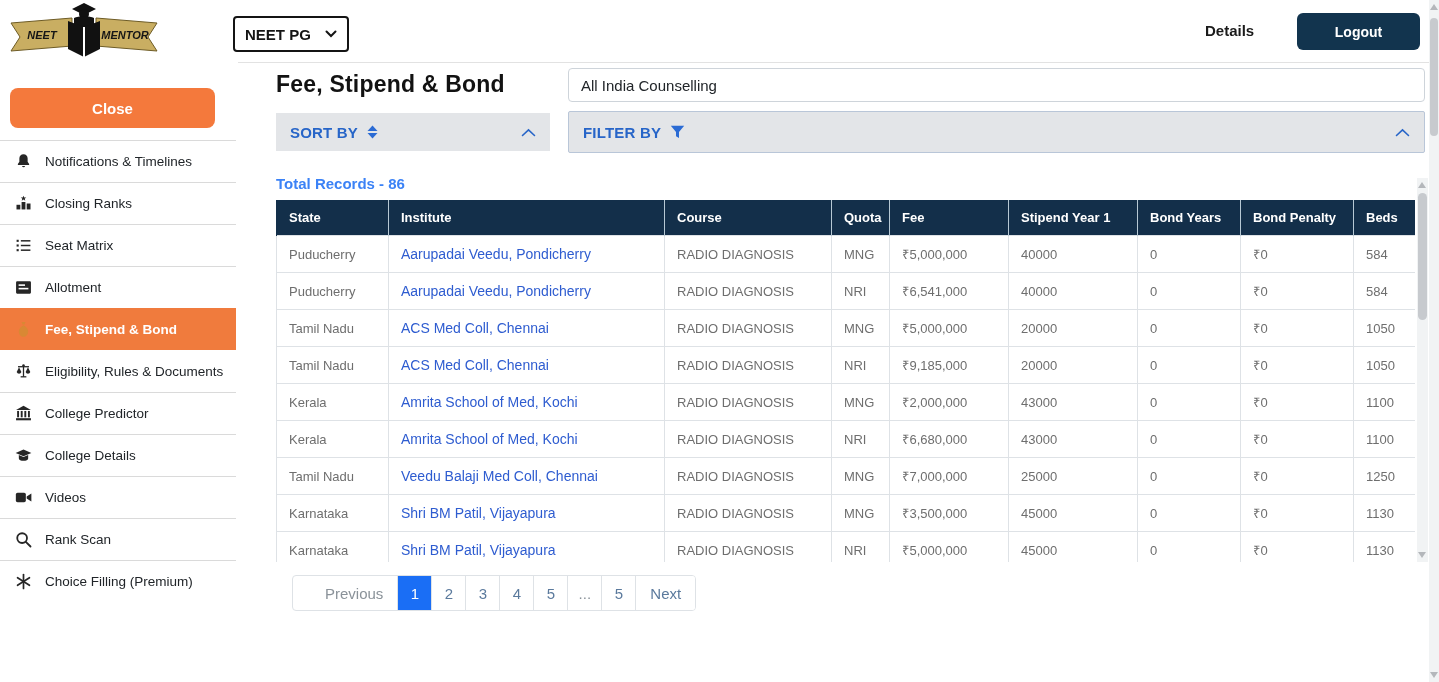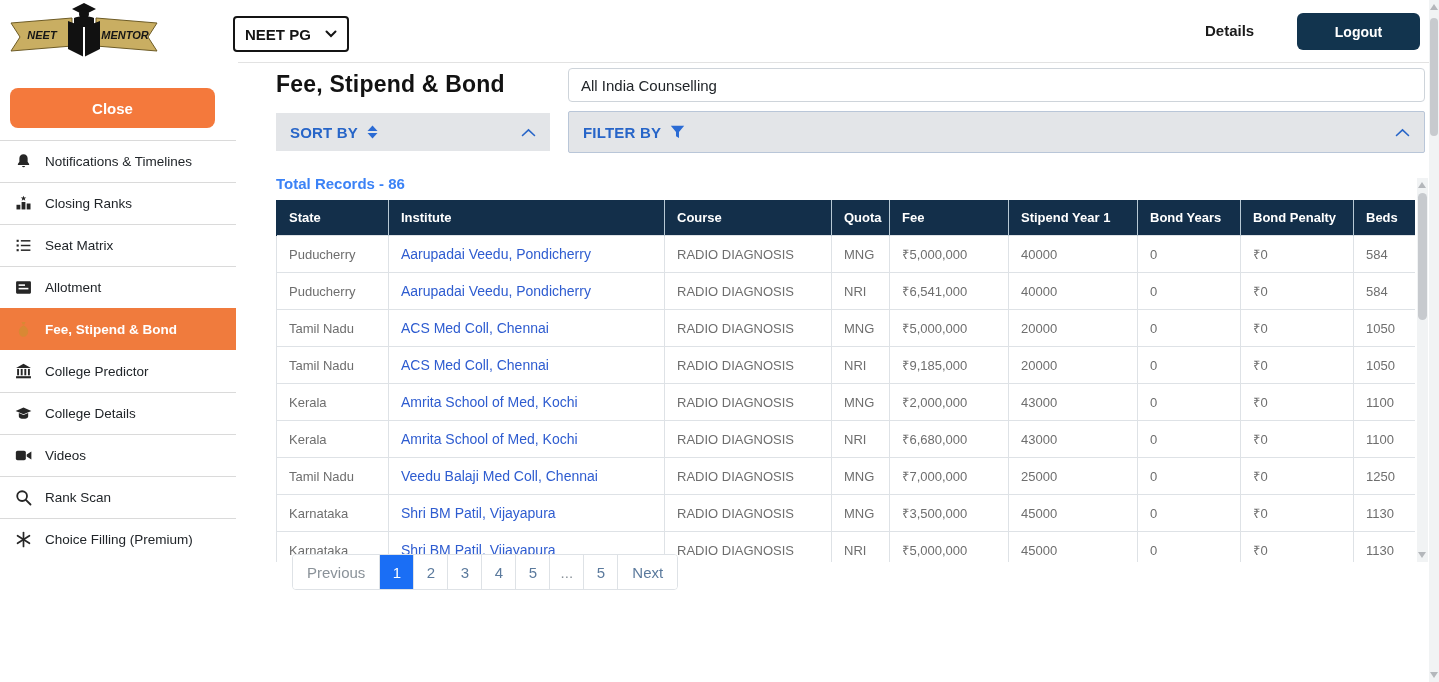--- a/index.html
+++ b/index.html
@@ -58,22 +58,22 @@
   .tscroll{position:absolute;left:1181px;top:116px;width:11px;height:384px;background:#f1f3f4;}
   .tscroll .thumb{position:absolute;left:1px;top:15px;width:9px;height:127px;background:#c7cace;border-radius:5px;}
   .arrow{position:absolute;left:1px;width:0;height:0;border-left:4.5px solid transparent;border-right:4.5px solid transparent;}
   .arrow.up{top:4px;border-bottom:6px solid #b4b7bb;}
   .arrow.down{bottom:4px;border-top:6px solid #b4b7bb;}
   .pscroll{position:absolute;right:0;top:0;width:10px;height:682px;background:#f1f3f4;}
   .pscroll .thumb{position:absolute;left:1px;top:18px;width:8px;height:118px;background:#c7cace;border-radius:4px;}
   .pscroll .arrow{border-left-width:4px;border-right-width:4px;}
 
   
-  .pagination{position:absolute;left:56px;top:492px;display:flex;border:1px solid #dee2e6;
-    border-radius:4px;overflow:hidden;background:#fff;}
+  .pagination{position:absolute;left:56px;top:513px;display:flex;border:1px solid #dee2e6;
+    border-radius:4px;overflow:hidden;background:#fff;padding-left:18px;}
   .page-item{height:34px;min-width:34px;display:flex;align-items:center;justify-content:center;
     font-size:15px;color:#5b7a9d;border-left:1px solid #dee2e6;box-sizing:border-box;cursor:pointer;background:#fff;}
   .page-item:first-child{border-left:none;color:#8a9299;padding:0 14px;}
   .page-item:last-child{padding:0 14px;}
   .page-item.ellipsis{color:#8a9299;}
   .page-item.active{background:#1a6ef5;color:#fff;}
 </style>
 </head>
 <body>
 
@@ -157,20 +157,37 @@
         <span>Allotment</span>
       </div>
       <div class="side-item active">
         <span class="icon">
           <svg viewBox="0 0 16 16" width="17" height="17">
             <path fill="currentColor" d="M6.1 1h3.8L8.9 3.4H7.1z"></path>
             <path fill="currentColor" d="M8 3.9C5.2 5.1 3.6 7.3 3.6 9.9c0 3 2 5 4.4 5s4.4-2 4.4-5c0-2.6-1.6-4.8-4.4-6z"></path>
           </svg>
         </span>
         <span>Fee, Stipend &amp; Bond</span>
+      </div>
+      <div class="side-item">
+        <span class="icon">
+          <svg viewBox="0 0 16 16" width="17" height="17">
+            <g fill="none" stroke="currentColor" stroke-width="1.2">
+              <path d="M8 2.5v10.5"></path>
+              <path d="M2.8 3.5h10.4"></path>
+              <path d="M5.3 13h5.4"></path>
+            </g>
+            <g fill="currentColor">
+              <circle cx="8" cy="2.3" r="1.2"></circle>
+              <path d="M3.8 4L1.6 8.4a2.3 2.3 0 0 0 4.4 0z"></path>
+              <path d="M12.2 4L10 8.4a2.3 2.3 0 0 0 4.4 0z"></path>
+            </g>
+          </svg>
+        </span>
+        <span>Eligibility, Rules &amp; Documents</span>
       </div>
       <div class="side-item">
         <span class="icon">
           <svg viewBox="0 0 16 16" width="17" height="17">
             <g fill="currentColor">
               <polygon points="8,0.8 15,4.6 1,4.6"></polygon>
               <rect x="2" y="5.6" width="1.8" height="6"></rect>
               <rect x="5.4" y="5.6" width="1.8" height="6"></rect>
               <rect x="8.8" y="5.6" width="1.8" height="6"></rect>
               <rect x="12.2" y="5.6" width="1.8" height="6"></rect>

